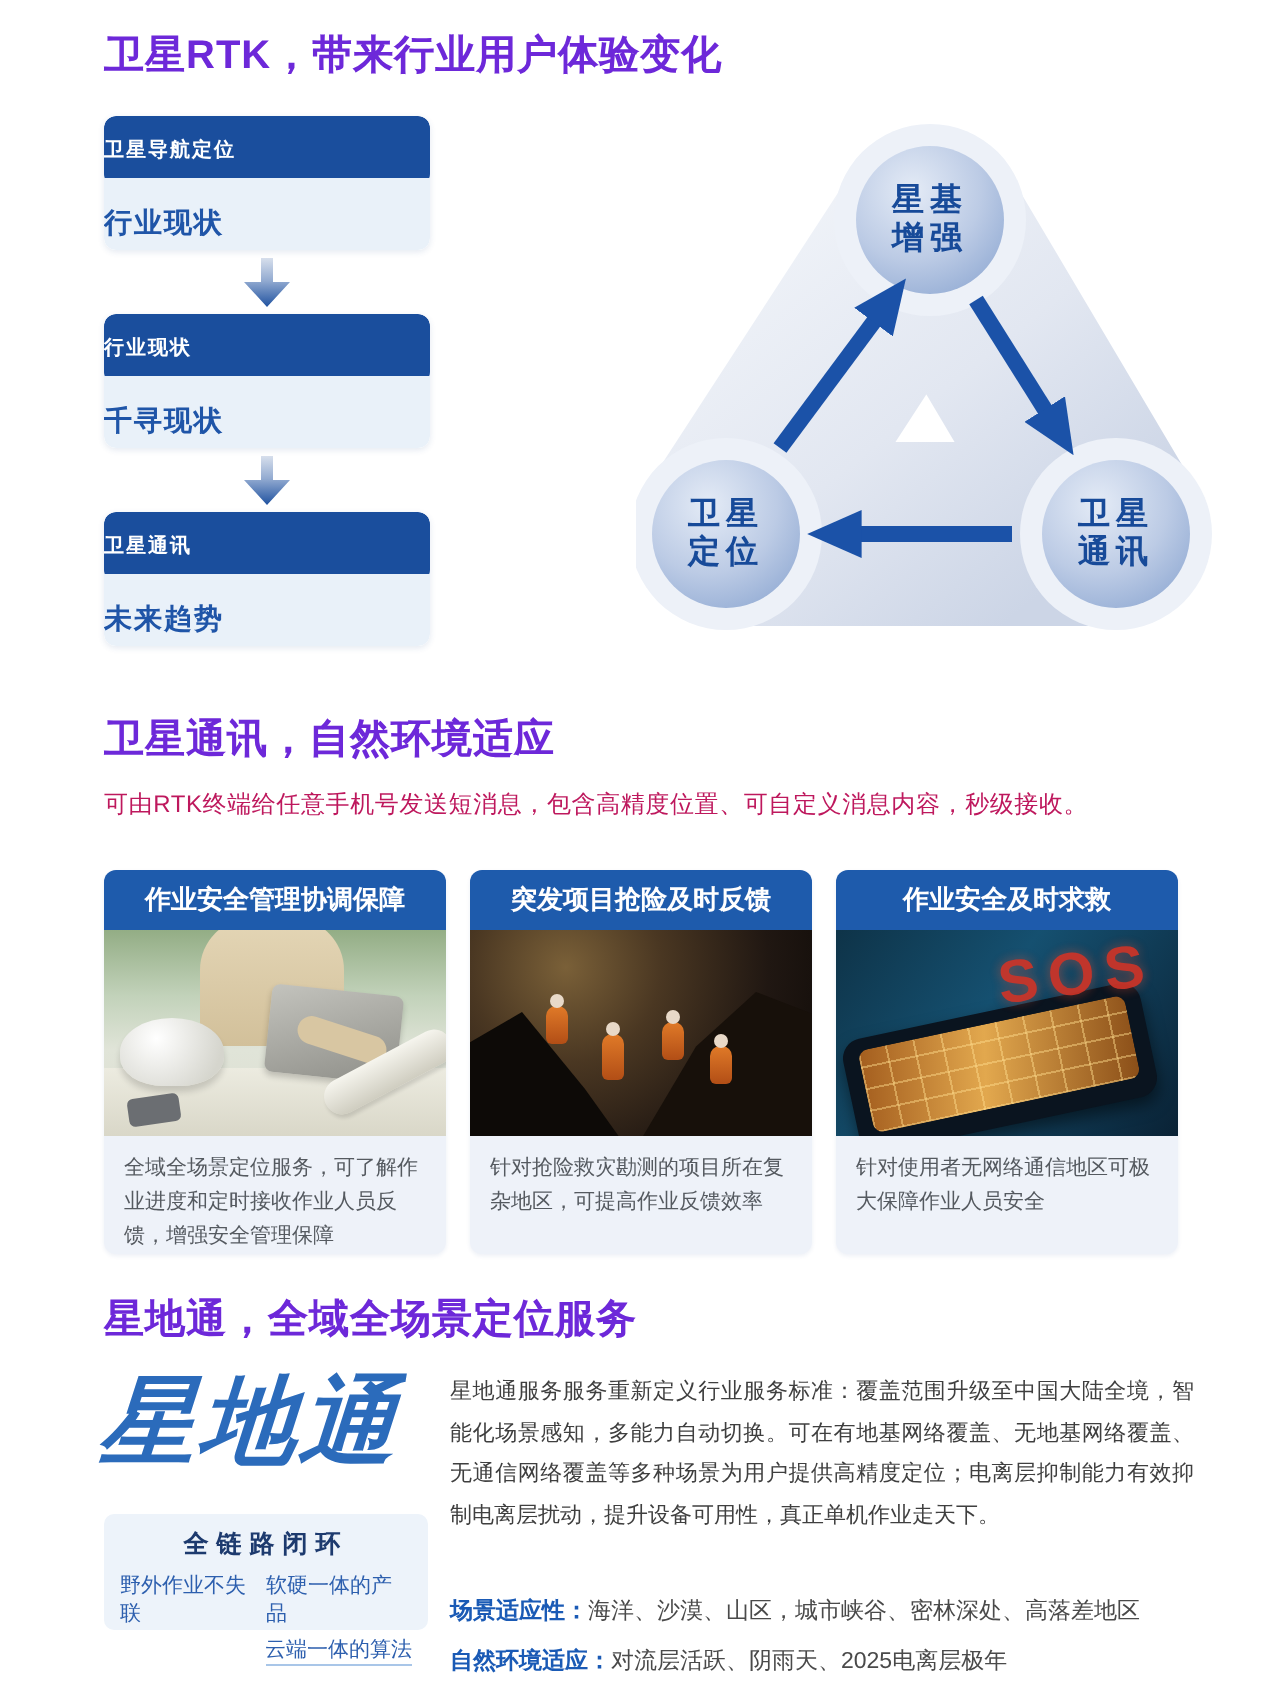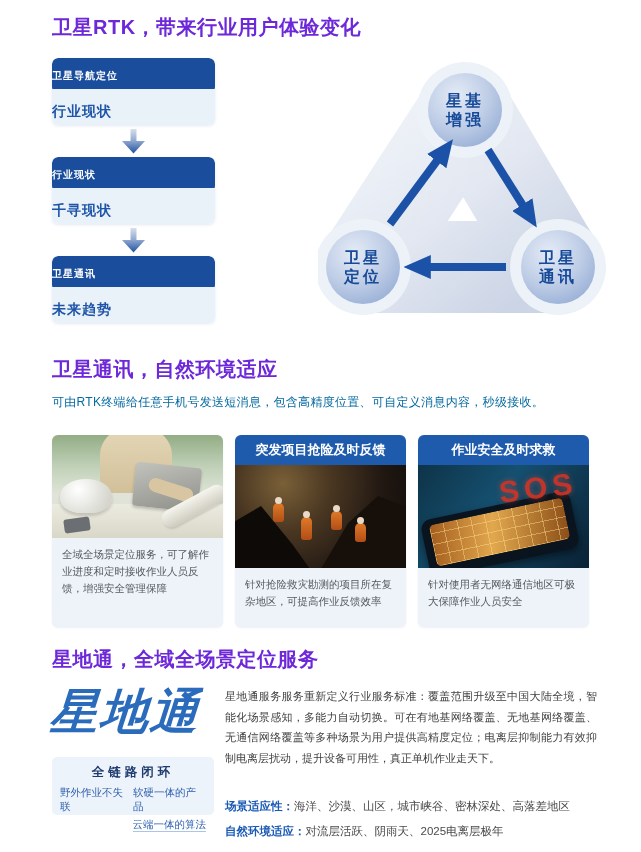--- a/index.html
+++ b/index.html
@@ -23,21 +23,21 @@
 
   
   .triangle { position:absolute; left:318px; top:52px; width:312px; height:290px; }
   .triangle svg { position:absolute; left:0; top:0; }
   .tri-node { position:absolute; width:74px; height:74px; transform:translate(-50%,-50%);
     display:flex; flex-direction:column; align-items:center; justify-content:center;
     color:#174a99; font-size:16px; font-weight:bold; letter-spacing:3px; line-height:19px; text-align:center; }
   .tri-node span { display:block; }
 
   
-  .s2-desc { position:absolute; left:52px; top:394px; width:545px; font-size:12px; color:#0369a1; letter-spacing:.3px; }
+  .s2-desc { position:absolute; left:52px; top:394px; width:545px; font-size:12px; color:#be185d; letter-spacing:.3px; }
 
   .cards { position:absolute; left:52px; top:435px; width:537px; display:grid; grid-template-columns:repeat(3,1fr); gap:12px; }
   .card { border-radius:6px; overflow:hidden; background:#eef2f9; height:192px; display:flex; flex-direction:column; box-shadow:0 1px 2px rgba(30,70,140,.08); }
   .card .c-head { height:30px; line-height:30px; background:#1e5bac; color:#fff; font-size:13px; font-weight:bold; text-align:center; flex:0 0 auto; }
   .card .c-img { height:103px; position:relative; overflow:hidden; flex:0 0 auto; }
   .card .c-txt { flex:1; padding:8px 10px; font-size:10.5px; line-height:17px; color:#555a60; }
 
   
   .img-worker { background:linear-gradient(180deg,#93ad85 0%,#c2d2ba 32%,#e0e4d8 58%,#ddded2 100%); }
   .img-worker .desk { position:absolute; left:0; bottom:0; width:100%; height:34px; background:linear-gradient(180deg,#ecebe0,#d9d7c8); }
@@ -158,20 +158,21 @@
       <span>通讯</span>
     </div>
   </div>
 
   <h2 class="sec-title" style="top:356px;">卫星通讯，自然环境适应</h2>
   <p class="s2-desc">可由RTK终端给任意手机号发送短消息，包含高精度位置、可自定义消息内容，秒级接收。</p>
 
   <div class="cards">
 
     <div class="card">
+      <div class="c-head">作业安全管理协调保障</div>
       <div class="c-img img-worker">
         <div class="person"></div>
         <div class="desk"></div>
         <div class="laptop"></div>
         <div class="arm"></div>
         <div class="hat"></div>
         <div class="roll"></div>
         <div class="phone"></div>
       </div>
       <div class="c-txt">全域全场景定位服务，可了解作业进度和定时接收作业人员反馈，增强安全管理保障</div>

